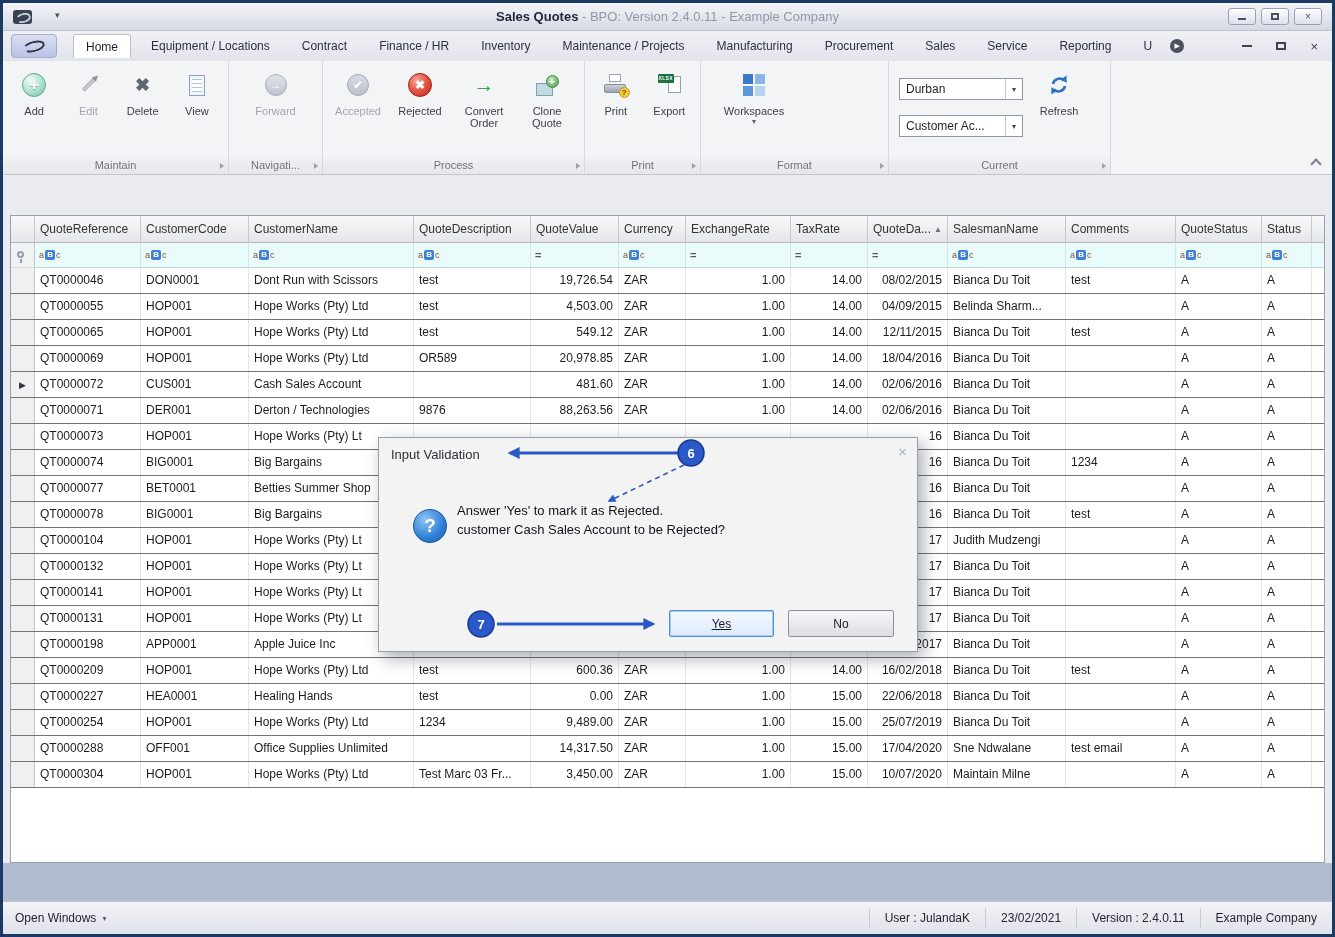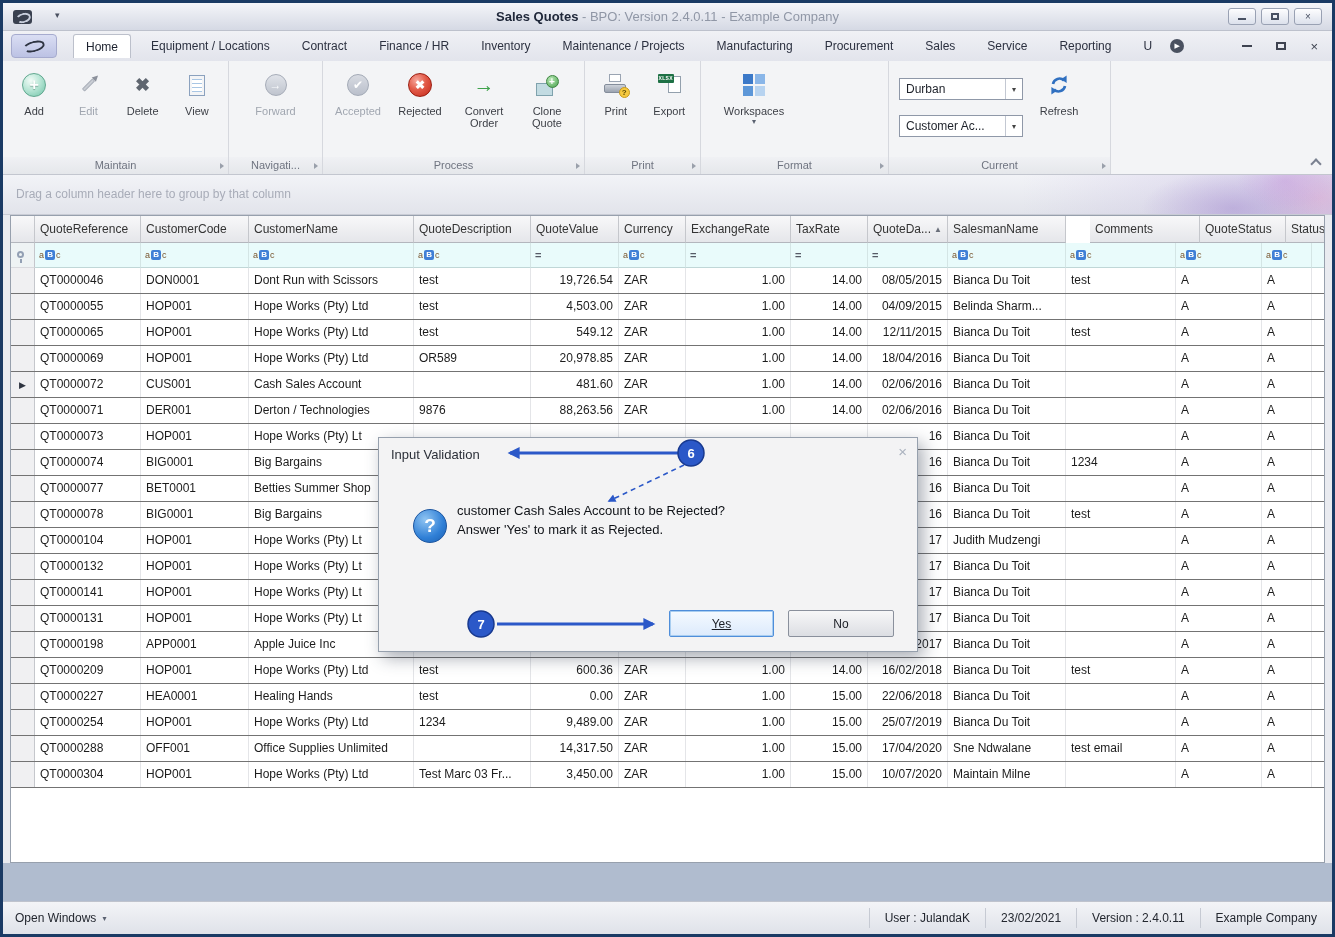--- a/index.html
+++ b/index.html
@@ -363,24 +363,20 @@
         </div>
       </div>
       <div class="glabel">Current</div>
     </div>
 
     <div class="rspacer">
       <span class="collapse"></span>
     </div>
   </div>
 
-  <div class="dragbar">
-    <span class="swirl"></span>
-    <span class="hint">Drag a column header here to group by that column</span>
-  </div>
 
   <div class="grid">
       <div class="g-row g-head">
         <div class="g-ind hind"></div>
         <div class="g-hc" style="flex: 0 0 106px;">
           <span>QuoteReference</span>
         </div>
         <div class="g-hc" style="flex: 0 0 108px;">
           <span>CustomerCode</span>
         </div>
@@ -402,21 +398,21 @@
         <div class="g-hc" style="flex: 0 0 77px;">
           <span>TaxRate</span>
         </div>
         <div class="g-hc" style="flex: 0 0 80px;">
           <span>QuoteDa...</span>
           <span class="sort">▲</span>
         </div>
         <div class="g-hc" style="flex: 0 0 118px;">
           <span>SalesmanName</span>
         </div>
-        <div class="g-hc" style="flex: 0 0 110px; margin-left: 24px;">
+        <div class="g-hc" style="flex: 0 0 110px;">
           <span>Comments</span>
         </div>
         <div class="g-hc" style="flex: 0 0 86px;">
           <span>QuoteStatus</span>
         </div>
         <div class="g-hc" style="flex: 0 0 50px;">
           <span>Status</span>
         </div>
         <div class="g-hc-fill"></div>
       </div>
@@ -504,21 +500,21 @@
       <div class="g-row g-data">
         <div class="g-ind"></div>
         <div class="g-dc" style="flex: 0 0 106px;">QT0000046</div>
         <div class="g-dc" style="flex: 0 0 108px;">DON0001</div>
         <div class="g-dc" style="flex: 0 0 165px;">Dont Run with Scissors</div>
         <div class="g-dc" style="flex: 0 0 117px;">test</div>
         <div class="g-dc r" style="flex: 0 0 88px;">19,726.54</div>
         <div class="g-dc" style="flex: 0 0 67px;">ZAR</div>
         <div class="g-dc r" style="flex: 0 0 105px;">1.00</div>
         <div class="g-dc r" style="flex: 0 0 77px;">14.00</div>
-        <div class="g-dc r" style="flex: 0 0 80px;">08/05/2015</div>
+        <div class="g-dc r" style="flex: 0 0 80px;">08/02/2015</div>
         <div class="g-dc" style="flex: 0 0 118px;">Bianca Du Toit</div>
         <div class="g-dc" style="flex: 0 0 110px;">test</div>
         <div class="g-dc" style="flex: 0 0 86px;">A</div>
         <div class="g-dc" style="flex: 0 0 50px;">A</div>
       </div>
       <div class="g-row g-data">
         <div class="g-ind"></div>
         <div class="g-dc" style="flex: 0 0 106px;">QT0000055</div>
         <div class="g-dc" style="flex: 0 0 108px;">HOP001</div>
         <div class="g-dc" style="flex: 0 0 165px;">Hope Works (Pty) Ltd</div>
@@ -836,22 +832,22 @@
       <span class="sitem">Version : 2.4.0.11</span>
       <span class="sitem">Example Company</span>
     </div>
   </div>
 
   <div class="dialog">
     <div class="dlg-title">Input Validation</div>
     <div class="dlg-close">×</div>
     <div class="dlg-icon">?</div>
     <div class="dlg-text">
+      <div>Answer 'Yes' to mark it as Rejected.</div>
       <div>customer Cash Sales Account to be Rejected?</div>
-      <div>Answer 'Yes' to mark it as Rejected.</div>
     </div>
     <div class="dlg-btn btn-yes">
         <span>Yes</span>
       </div>
     <div class="dlg-btn btn-no">
         <span>No</span>
       </div>
   </div>
 
   <svg class="overlay" width="1329" height="931" viewBox="0 0 1329 931">

